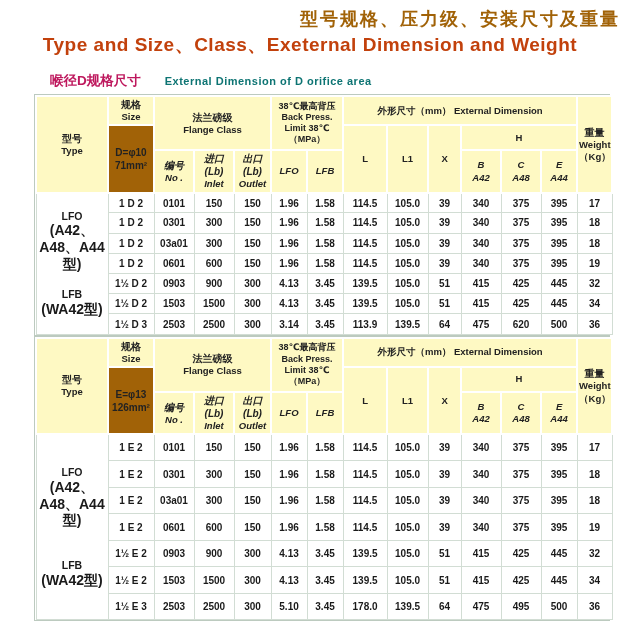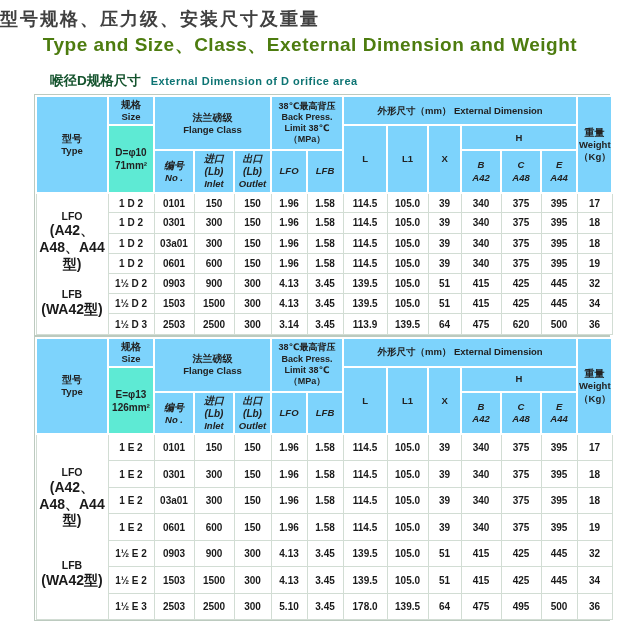--- a/index.html
+++ b/index.html
@@ -5,41 +5,41 @@
   * { box-sizing: border-box; }
   html,body { margin:0; padding:0; }
   body {
     width:620px; height:630px;
     background:#ffffff;
     font-family:"Liberation Sans","DejaVu Sans",sans-serif;
     color:#1a1a1a;
     overflow:hidden;
   }
   .title-zh {
-    margin-top:7px; text-align:left;
-    font-size:18px; font-weight:bold; color:#404040; letter-spacing:2px;
+    margin-top:7px; text-align:right;
+    font-size:18px; font-weight:bold; color:#a16207; letter-spacing:2px;
   }
   .title-en {
-    text-align:center; font-size:19px; font-weight:bold; color:#4d7c0f;
+    text-align:center; font-size:19px; font-weight:bold; color:#c2410c;
     margin-top:1px; letter-spacing:0.5px;
   }
   .section { margin:0 10px 0 34px; }
   .sec-head { margin:13px 0 4px 1px; white-space:nowrap; }
-  .sec-zh { font-size:13.5px; font-weight:bold; color:#14532d;padding-left:15px; }
-  .sec-en { font-size:11px; font-weight:bold; color:#0d7473; margin-left:10px; letter-spacing:0.5px; }
+  .sec-zh { font-size:13.5px; font-weight:bold; color:#be185d;padding-left:15px; }
+  .sec-en { font-size:11px; font-weight:bold; color:#0d7473; margin-left:24px; letter-spacing:0.5px; }
 
   .tablewrap { width:576px; border:1px solid #bccabf; }
   table { border-collapse:collapse; table-layout:fixed; width:100%; }
   thead th {
-    background:#7dd3fc; border:2px solid #ffffff;
+    background:#fef9c3; border:2px solid #ffffff;
     font-weight:bold; font-size:9.5px; color:#222;
     line-height:1.3; padding:1px; text-align:center; vertical-align:middle;
   }
   thead th .zh { font-size:10px; }
-  th.sizecell { background:#5eead4; font-size:10px; }
+  th.sizecell { background:#a16207; font-size:10px; }
   .hr1 { height:28px; } .hr2 { height:25px; } .hr3 { height:37px;font-style:italic; }
   .bp { font-size:9px; line-height:1.25; }
 
   tbody td {
     border:1px solid #d2ddd4; text-align:center; vertical-align:middle;
     font-size:10px; font-weight:bold; color:#1a1a1a; padding:0;
     background:#ffffff;
   }
   .t1 tbody td { height:20px; }
   .t2 tbody td { height:26.5px; }

